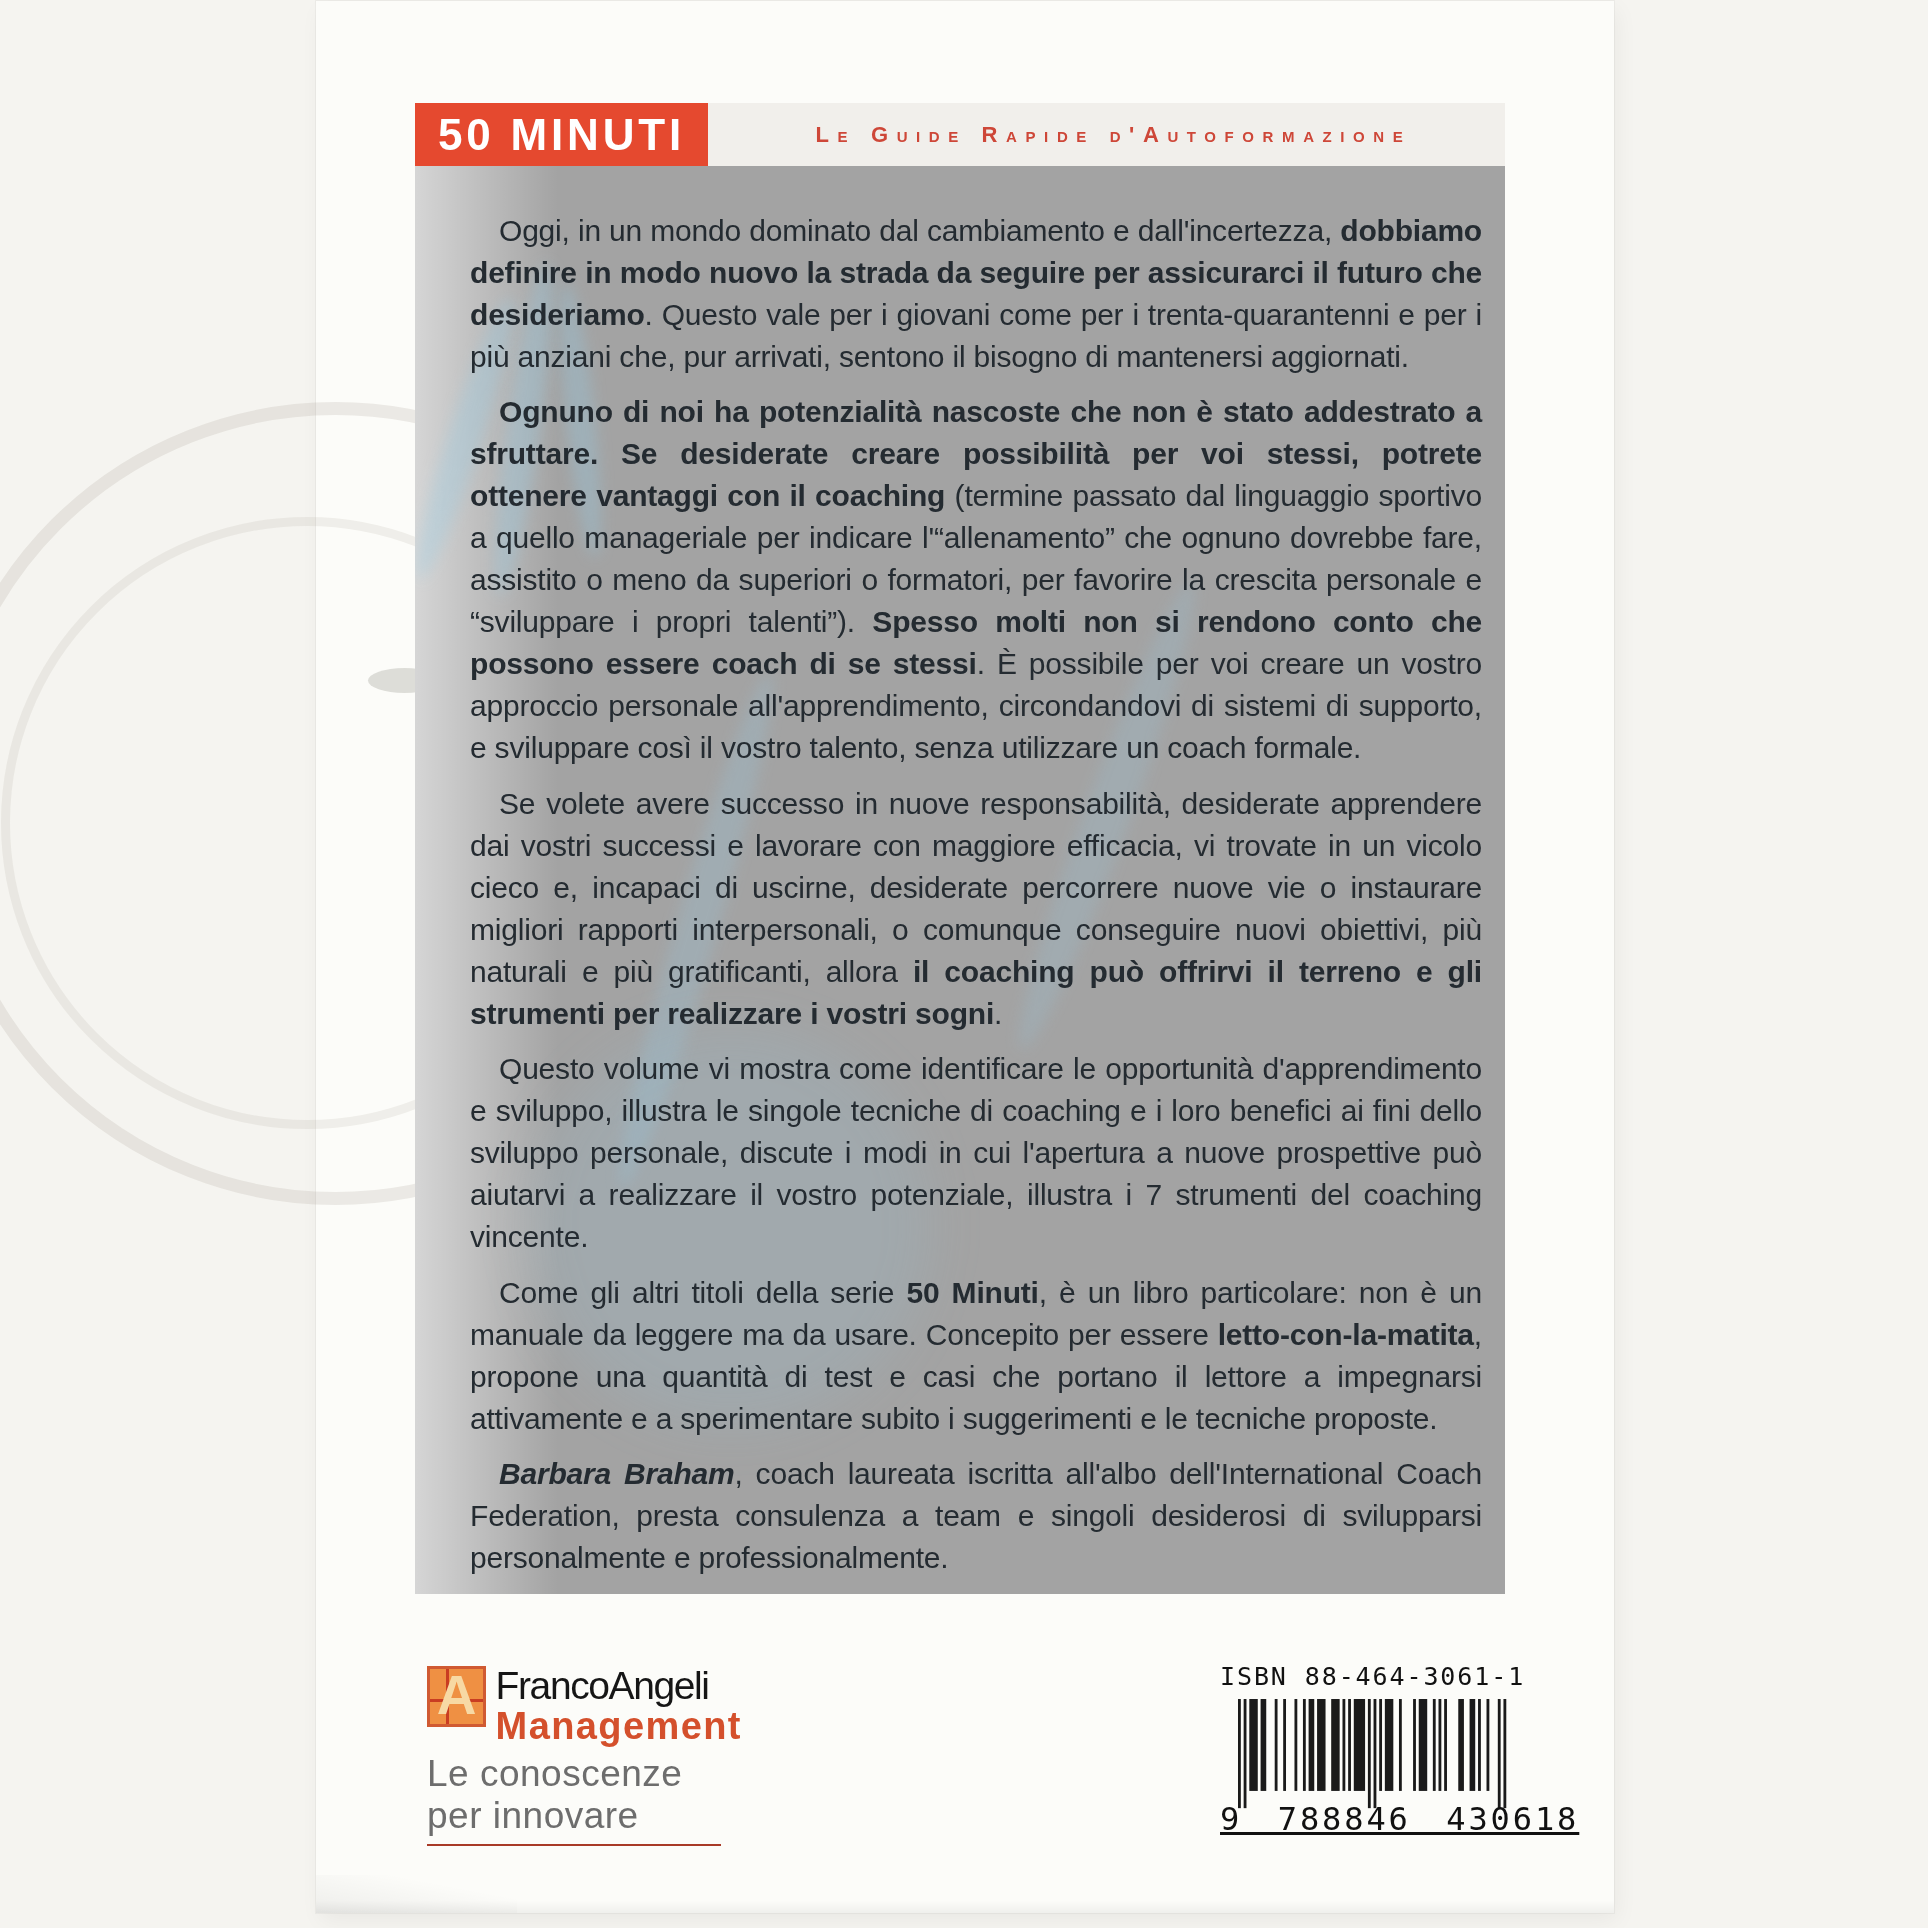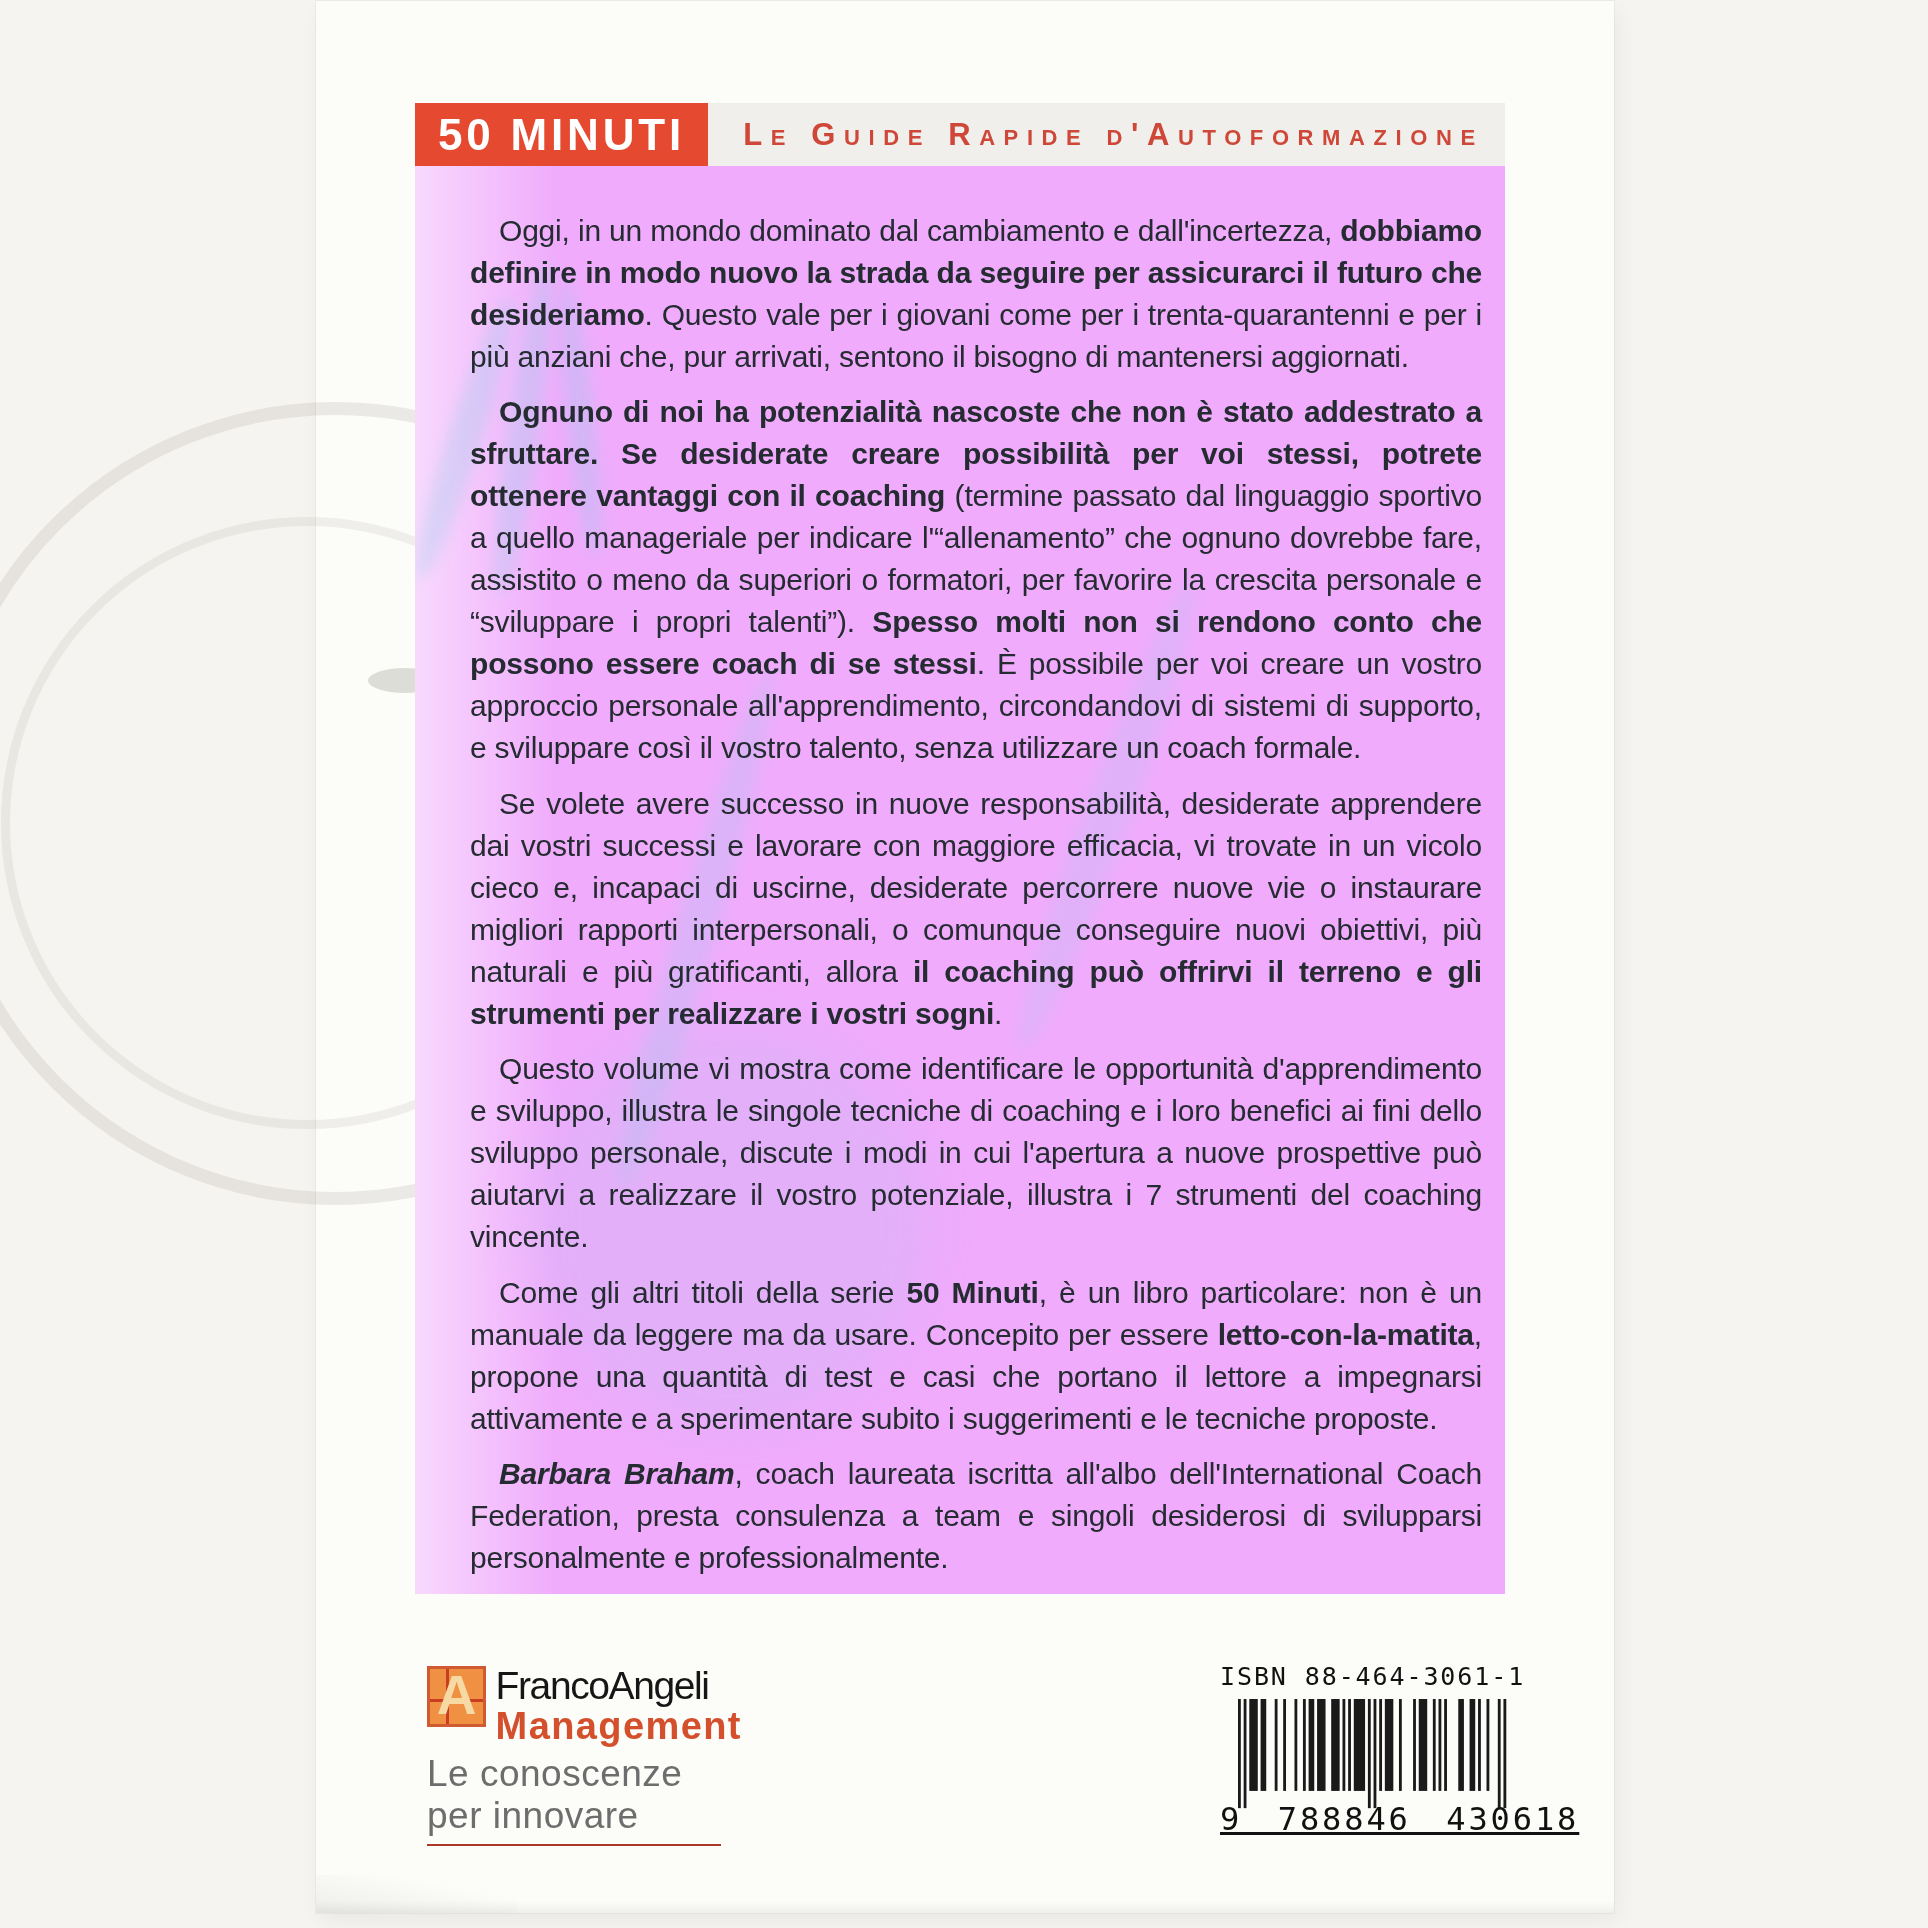--- a/index.html
+++ b/index.html
@@ -20,24 +20,24 @@
     border:9.6px solid rgba(168,160,146,0.15);}
   .wm-gray-3{position:absolute;left:52px;top:667px;width:73px;height:25px;border-radius:50%;
     background:rgba(150,148,140,0.30);}
 
   
   .header-strip{position:absolute;left:99px;top:102px;width:1090px;height:63px;background:#f1efeb;
     display:flex;align-items:stretch;}
   .badge{width:293px;background:#e5492f;color:#fff;display:flex;align-items:center;justify-content:center;
     font-weight:700;font-size:44px;letter-spacing:3.8px;}
   .series-title{flex:1;display:flex;align-items:center;justify-content:center;color:#ce4738;
-    font-weight:700;font-size:31px;letter-spacing:8.6px;font-variant:small-caps;white-space:nowrap;margin-left:14px;}
+    font-weight:700;font-size:22px;letter-spacing:8.6px;font-variant:small-caps;white-space:nowrap;margin-left:14px;}
 
   
-  .panel{position:absolute;left:99px;top:165px;width:1090px;height:1428px;background:#f0abfc;overflow:hidden;}
+  .panel{position:absolute;left:99px;top:165px;width:1090px;height:1428px;background:#a3a3a3;overflow:hidden;}
   .panel::before{content:"";position:absolute;left:0;top:0;bottom:0;width:143px;
     background:linear-gradient(to right,rgba(255,255,255,0.55),rgba(255,255,255,0));pointer-events:none;}
   .wm-blue{position:absolute;background:rgba(150,206,232,0.30);border-radius:50%;filter:blur(6.7px);}
   .wm-b1{left:32.5px;top:124px;width:34px;height:296px;transform:rotate(18deg);}
   .wm-b2{left:92px;top:96px;width:32.5px;height:335px;transform:rotate(8deg);}
   .wm-b3{left:151px;top:115px;width:29px;height:277px;transform:rotate(-6deg);}
   .wm-b4{left:260px;top:497px;width:42px;height:535px;transform:rotate(16deg);background:rgba(150,206,232,0.22);}
   .wm-b5{left:669px;top:401px;width:46px;height:497px;transform:rotate(20deg);background:rgba(150,206,232,0.18);}
   .wm-b6{left:115px;top:860px;width:401px;height:401px;filter:blur(25px);background:rgba(150,206,232,0.14);}
 

